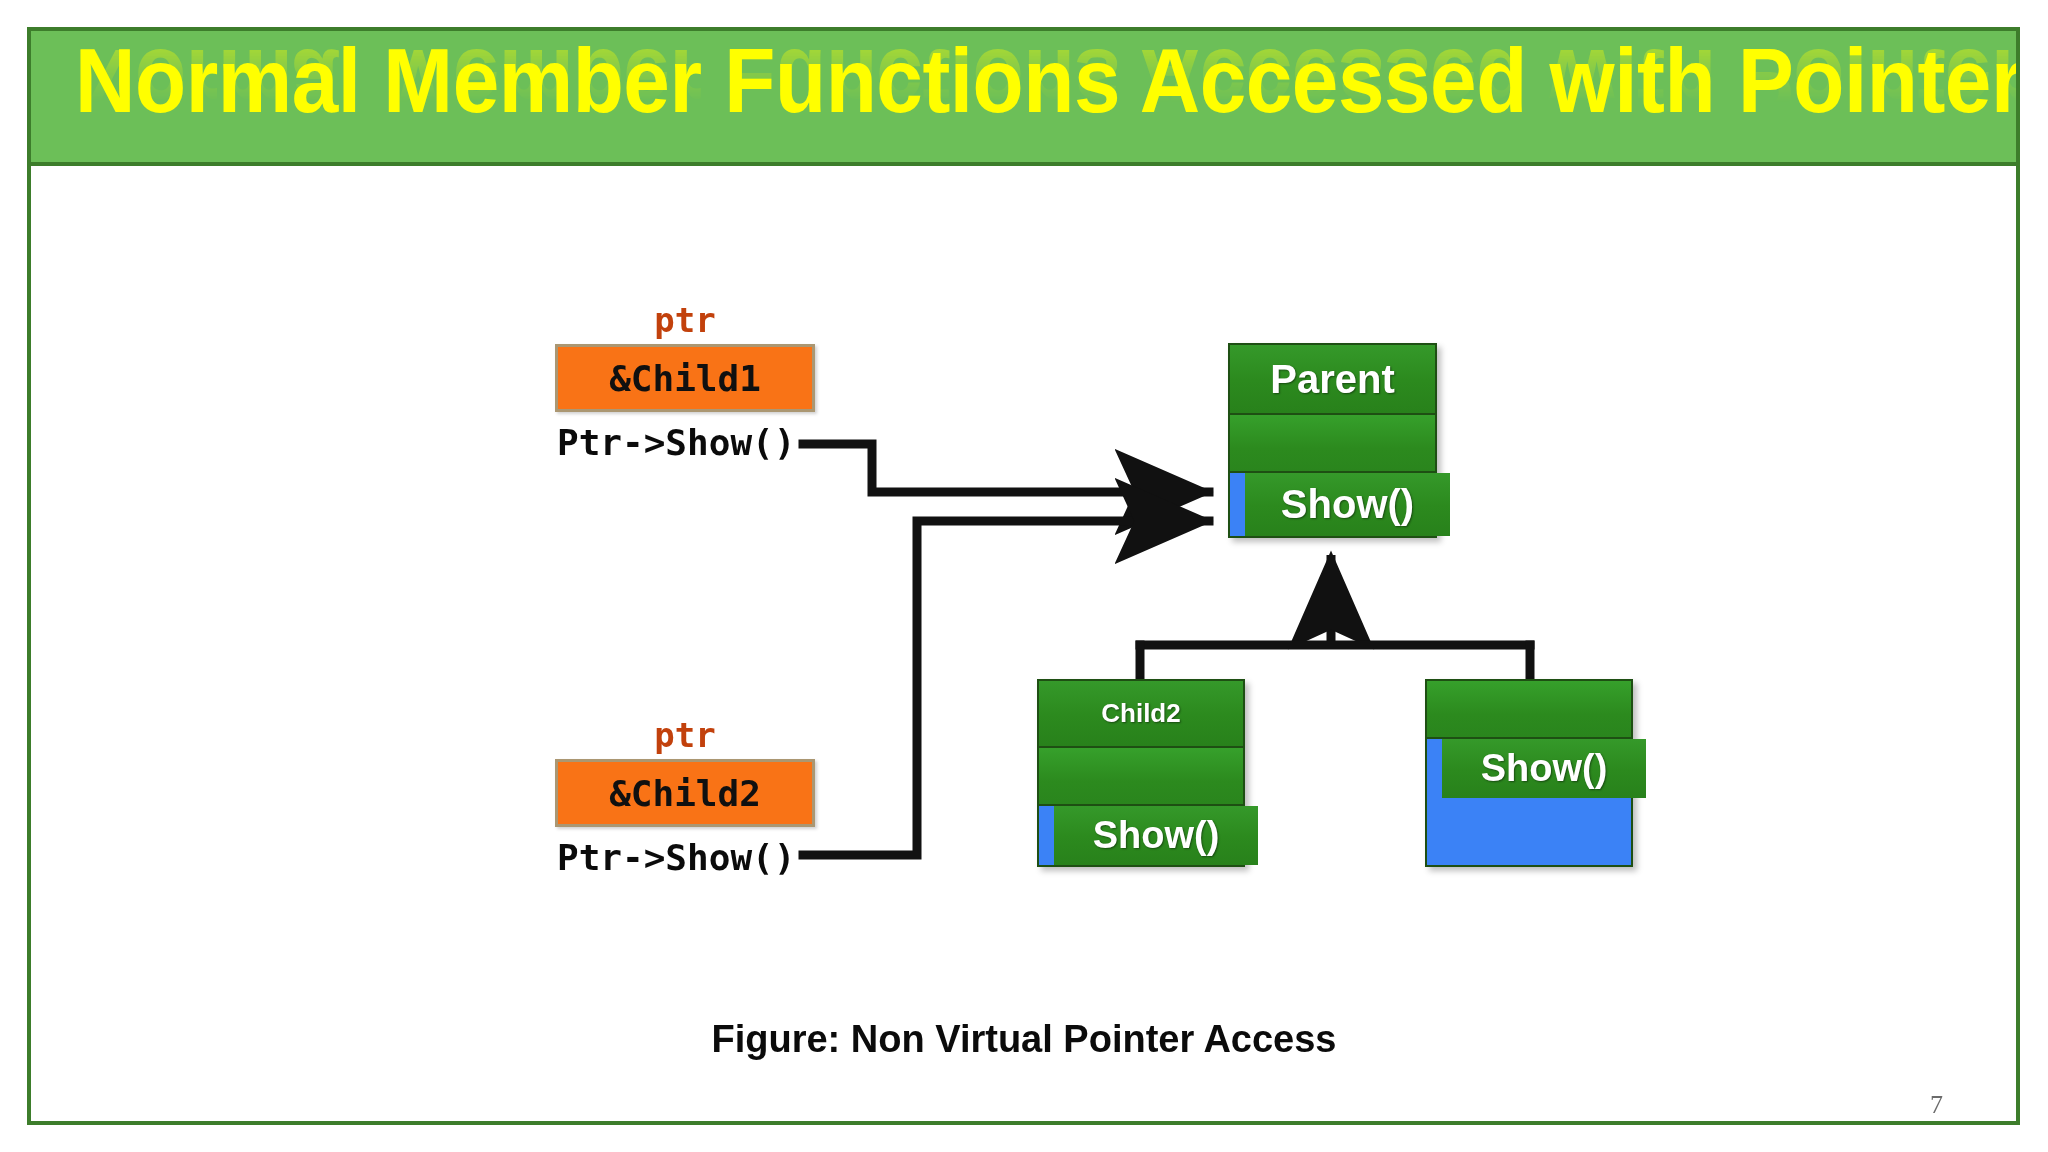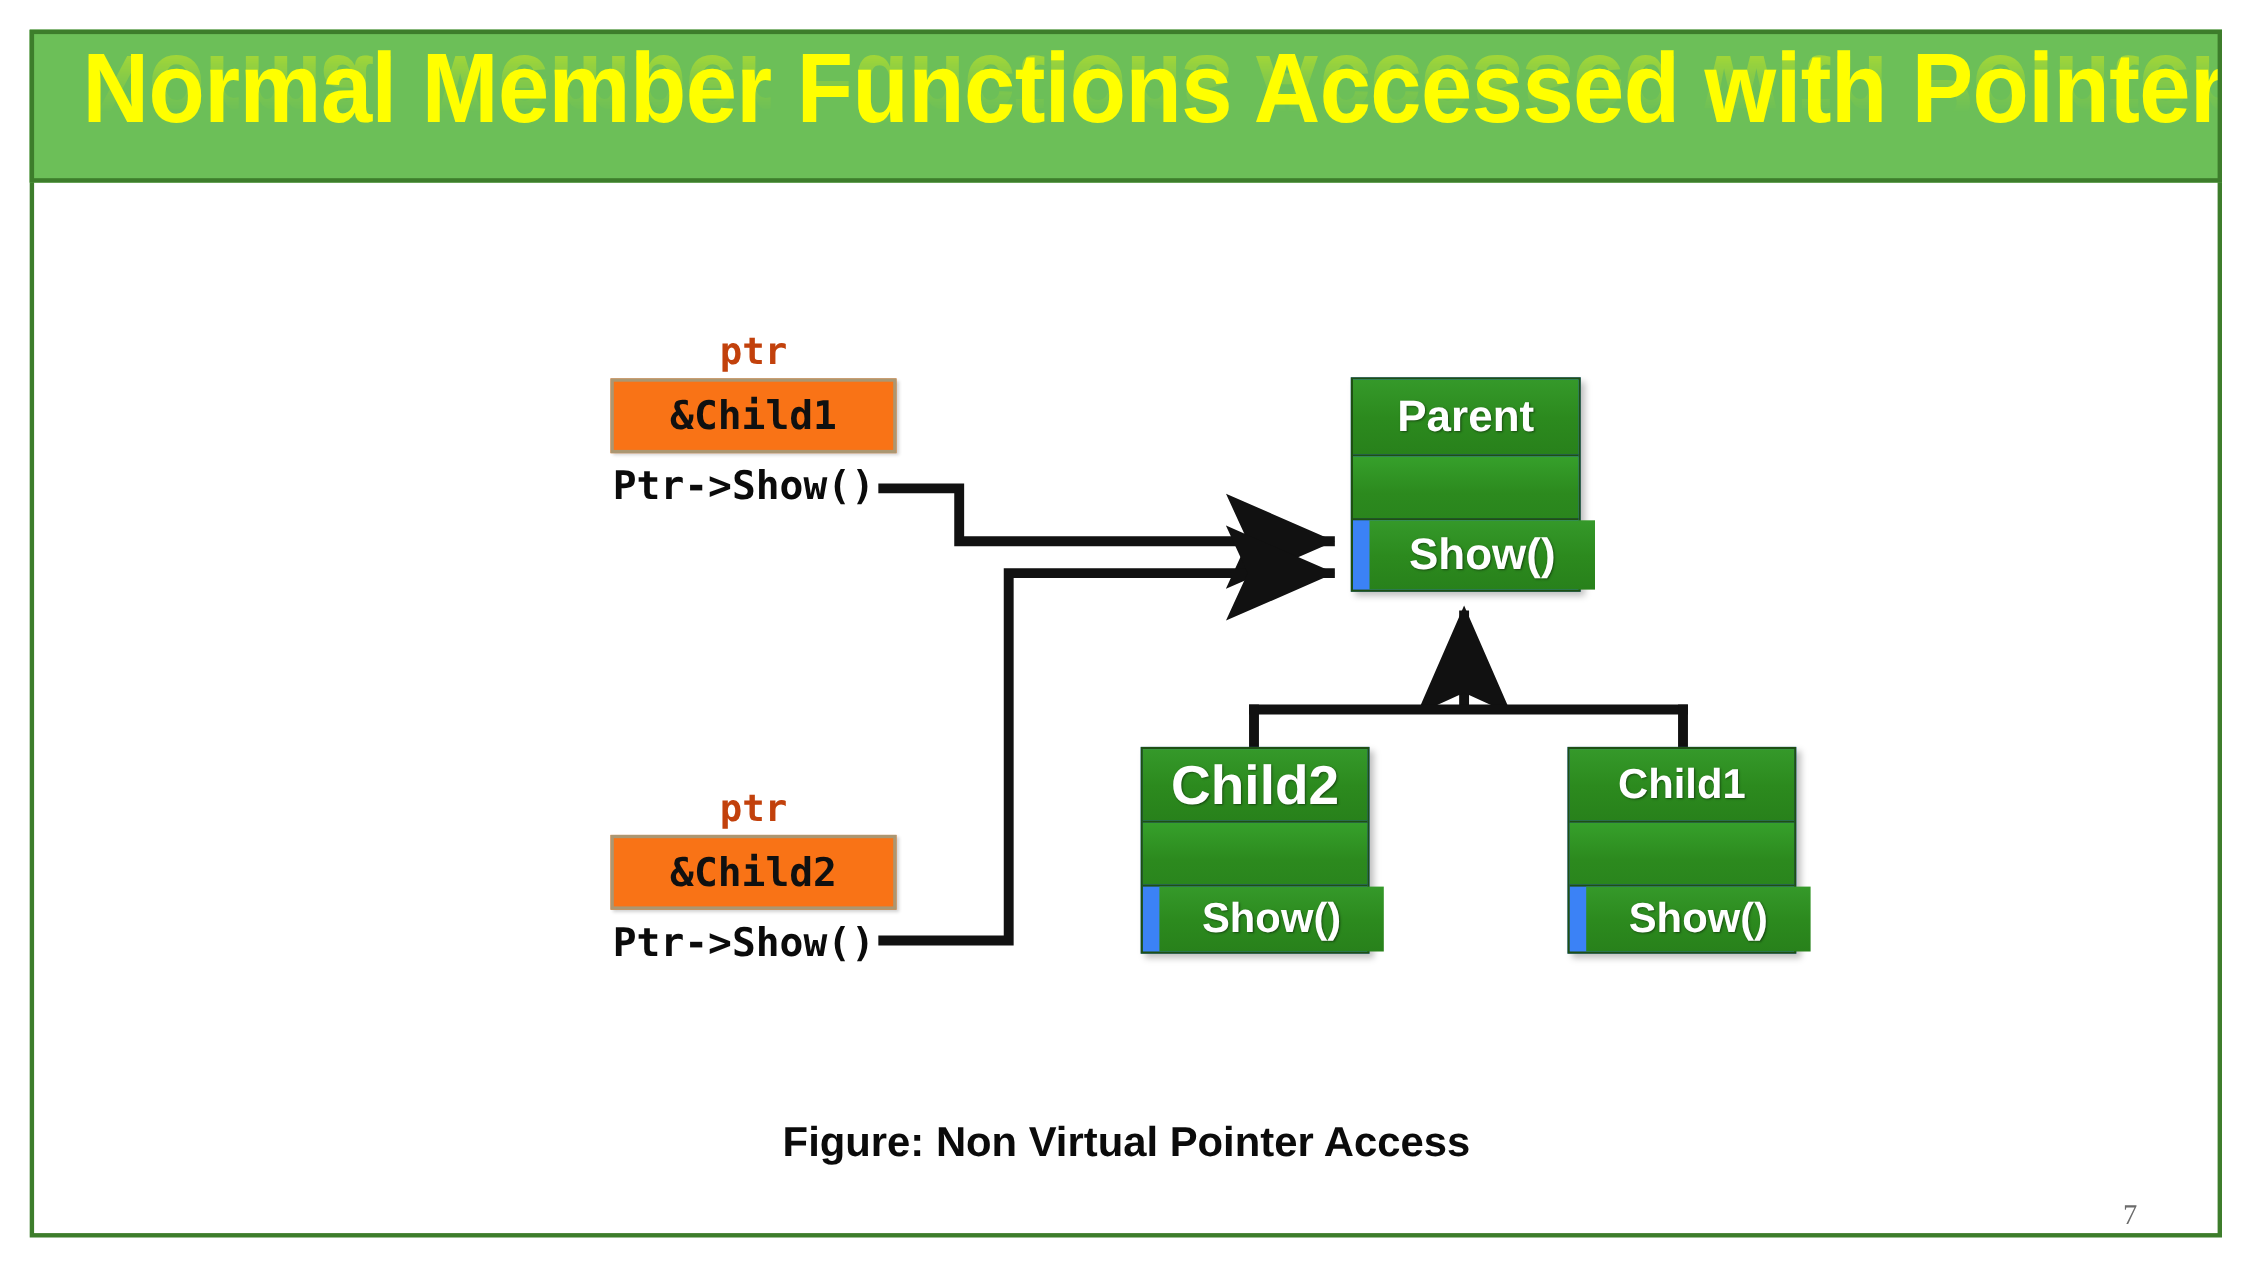--- a/index.html
+++ b/index.html
@@ -233,27 +233,26 @@
       <div class="ptr-call" style="left:2px; top:122px;">Ptr-&gt;Show()</div>
     </div>
 
     <div class="uml-box" style="left:1228px; top:343px; width:209px; height:195px;">
       <div class="uml-row" style="height:70px; font-size:40px;">Parent</div>
       <div class="uml-row empty" style="height:58px; font-size:30px;"></div>
       <div class="uml-row last" style="height:63px; font-size:40px;">Show()</div>
     </div>
 
     <div class="uml-box" style="left:1037px; top:679px; width:208px; height:188px;">
-      <div class="uml-row" style="height:67px; font-size:50px;">Child2</div>
+      <div class="uml-row" style="height:67px; font-size:26px;">Child2</div>
       <div class="uml-row empty" style="height:58px; font-size:30px;"></div>
       <div class="uml-row last" style="height:59px; font-size:38px;">Show()</div>
     </div>
 
     <div class="uml-box" style="left:1425px; top:679px; width:208px; height:188px;">
-      <div class="uml-row" style="height:67px; font-size:38px;">Child1</div>
       <div class="uml-row empty" style="height:58px; font-size:30px;"></div>
       <div class="uml-row last" style="height:59px; font-size:38px;">Show()</div>
     </div>
 
     <div class="figure-caption">Figure: Non Virtual Pointer Access</div>
 
   </div>
 
   <div class="page-number">7</div>
 

